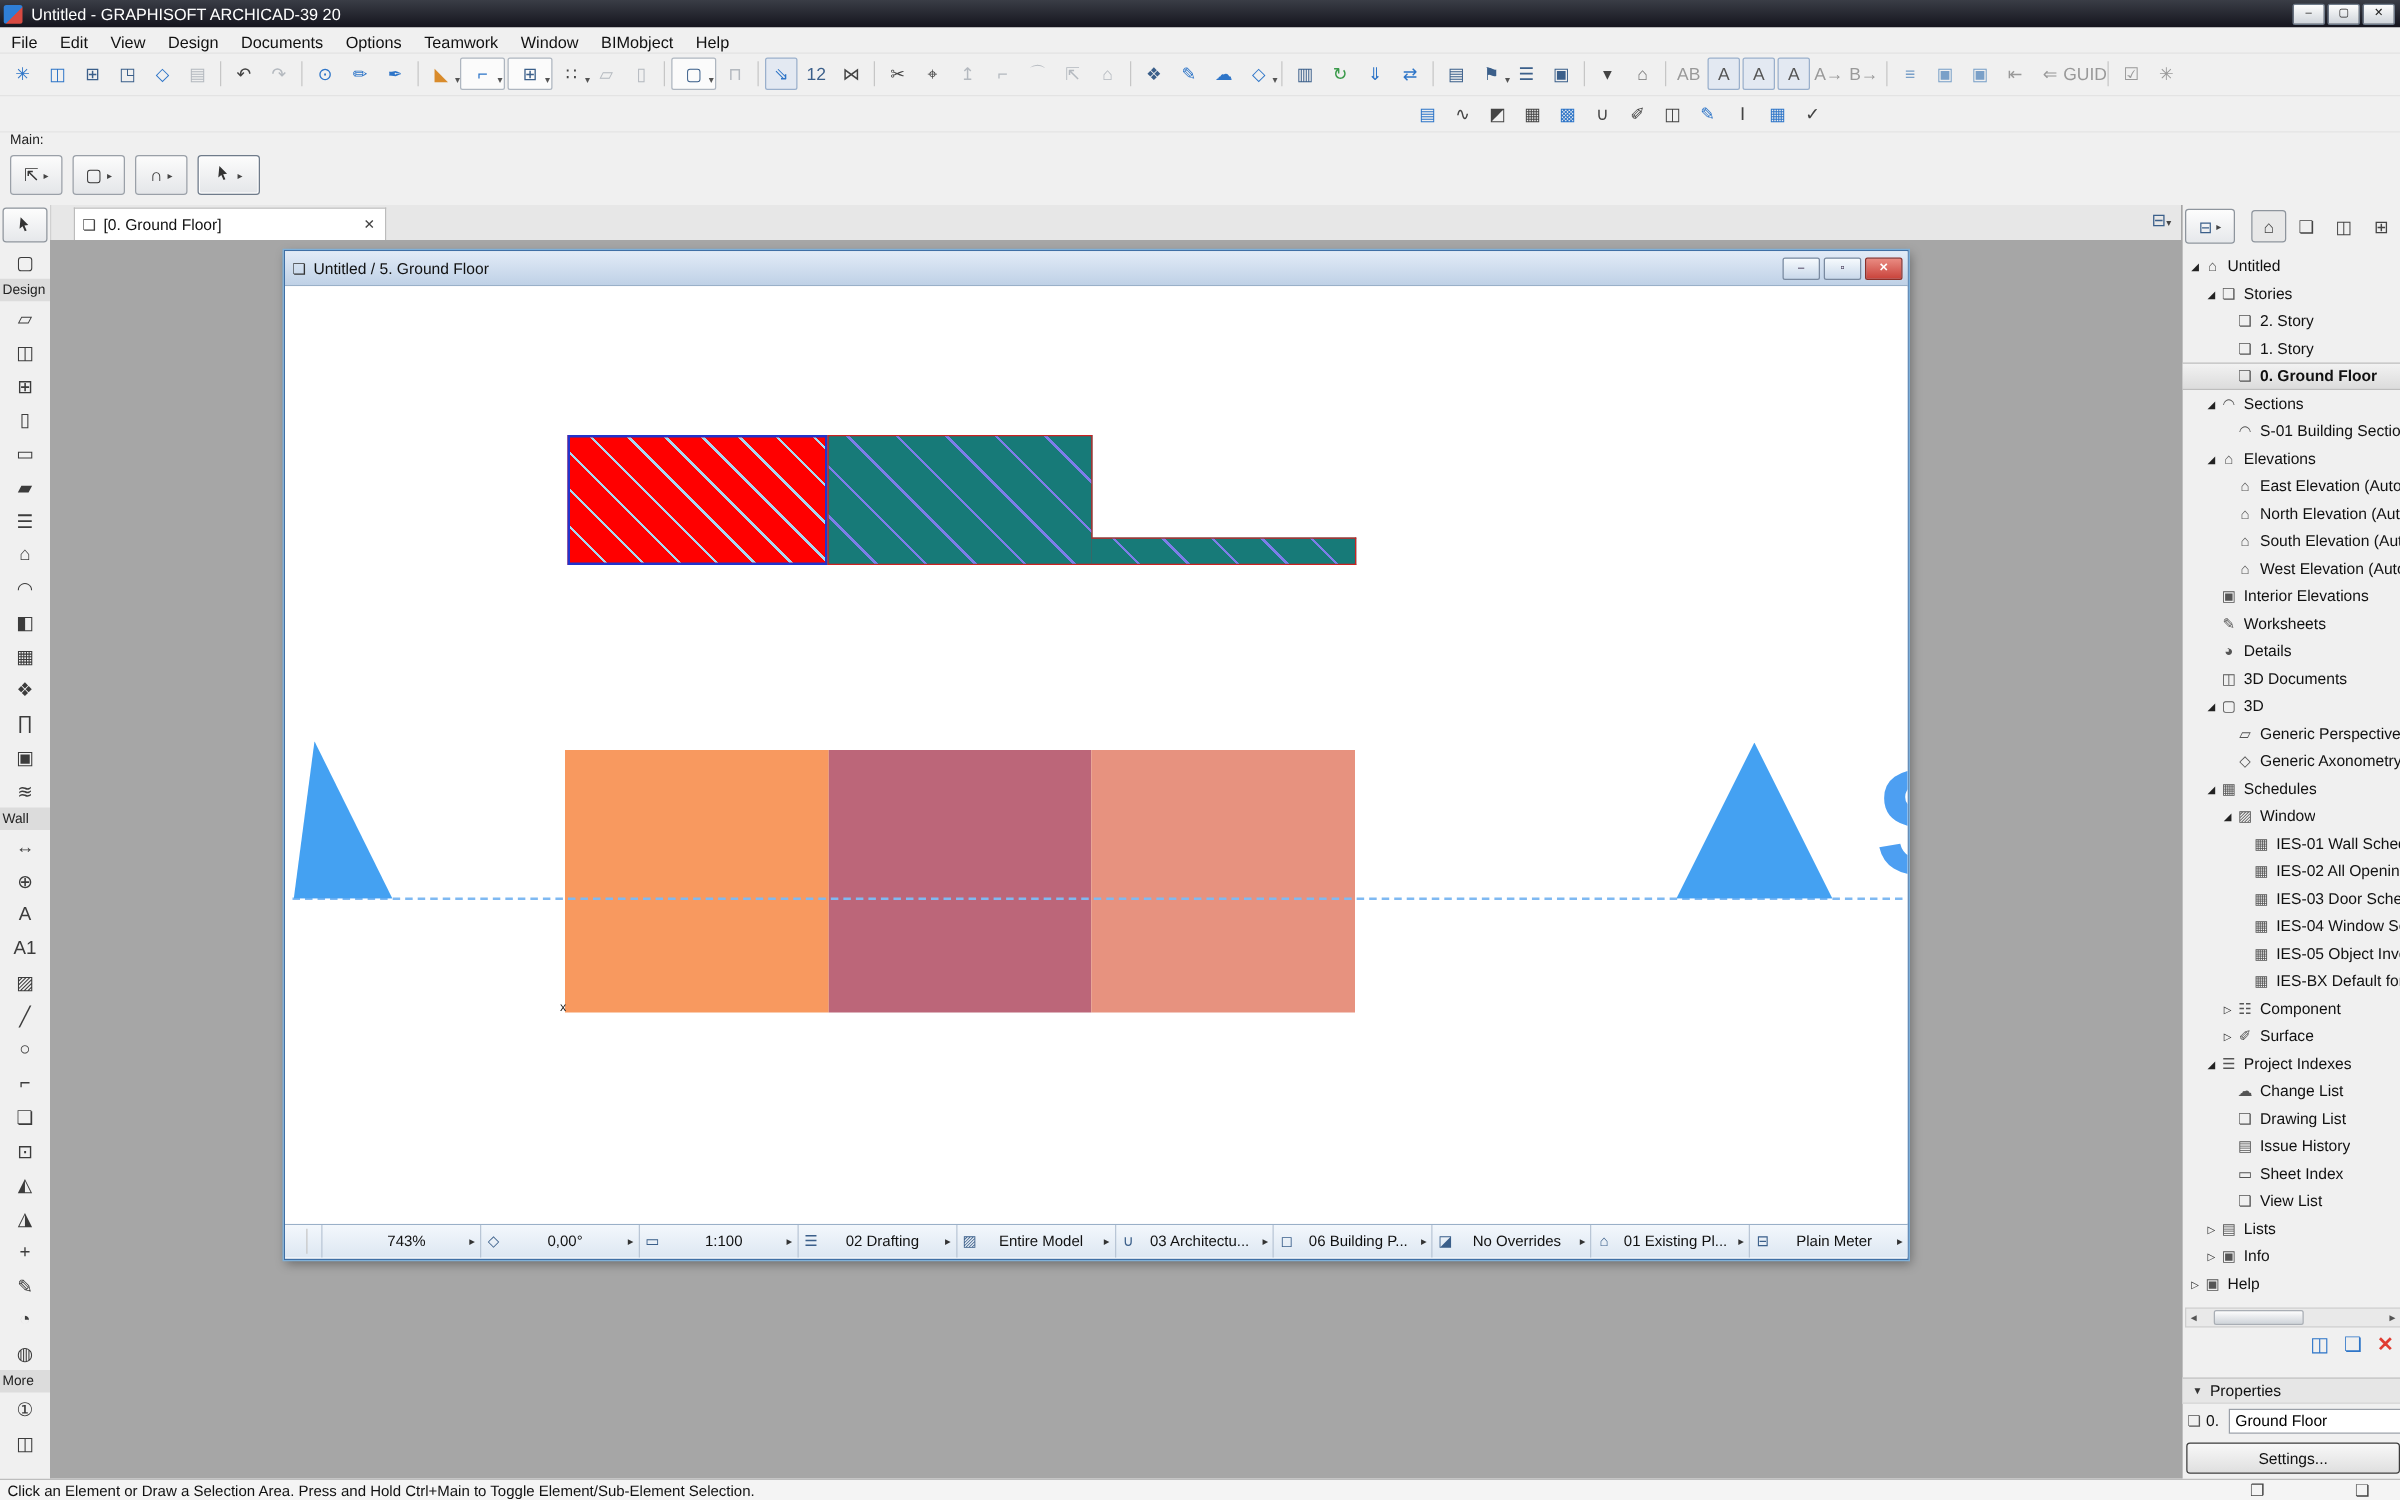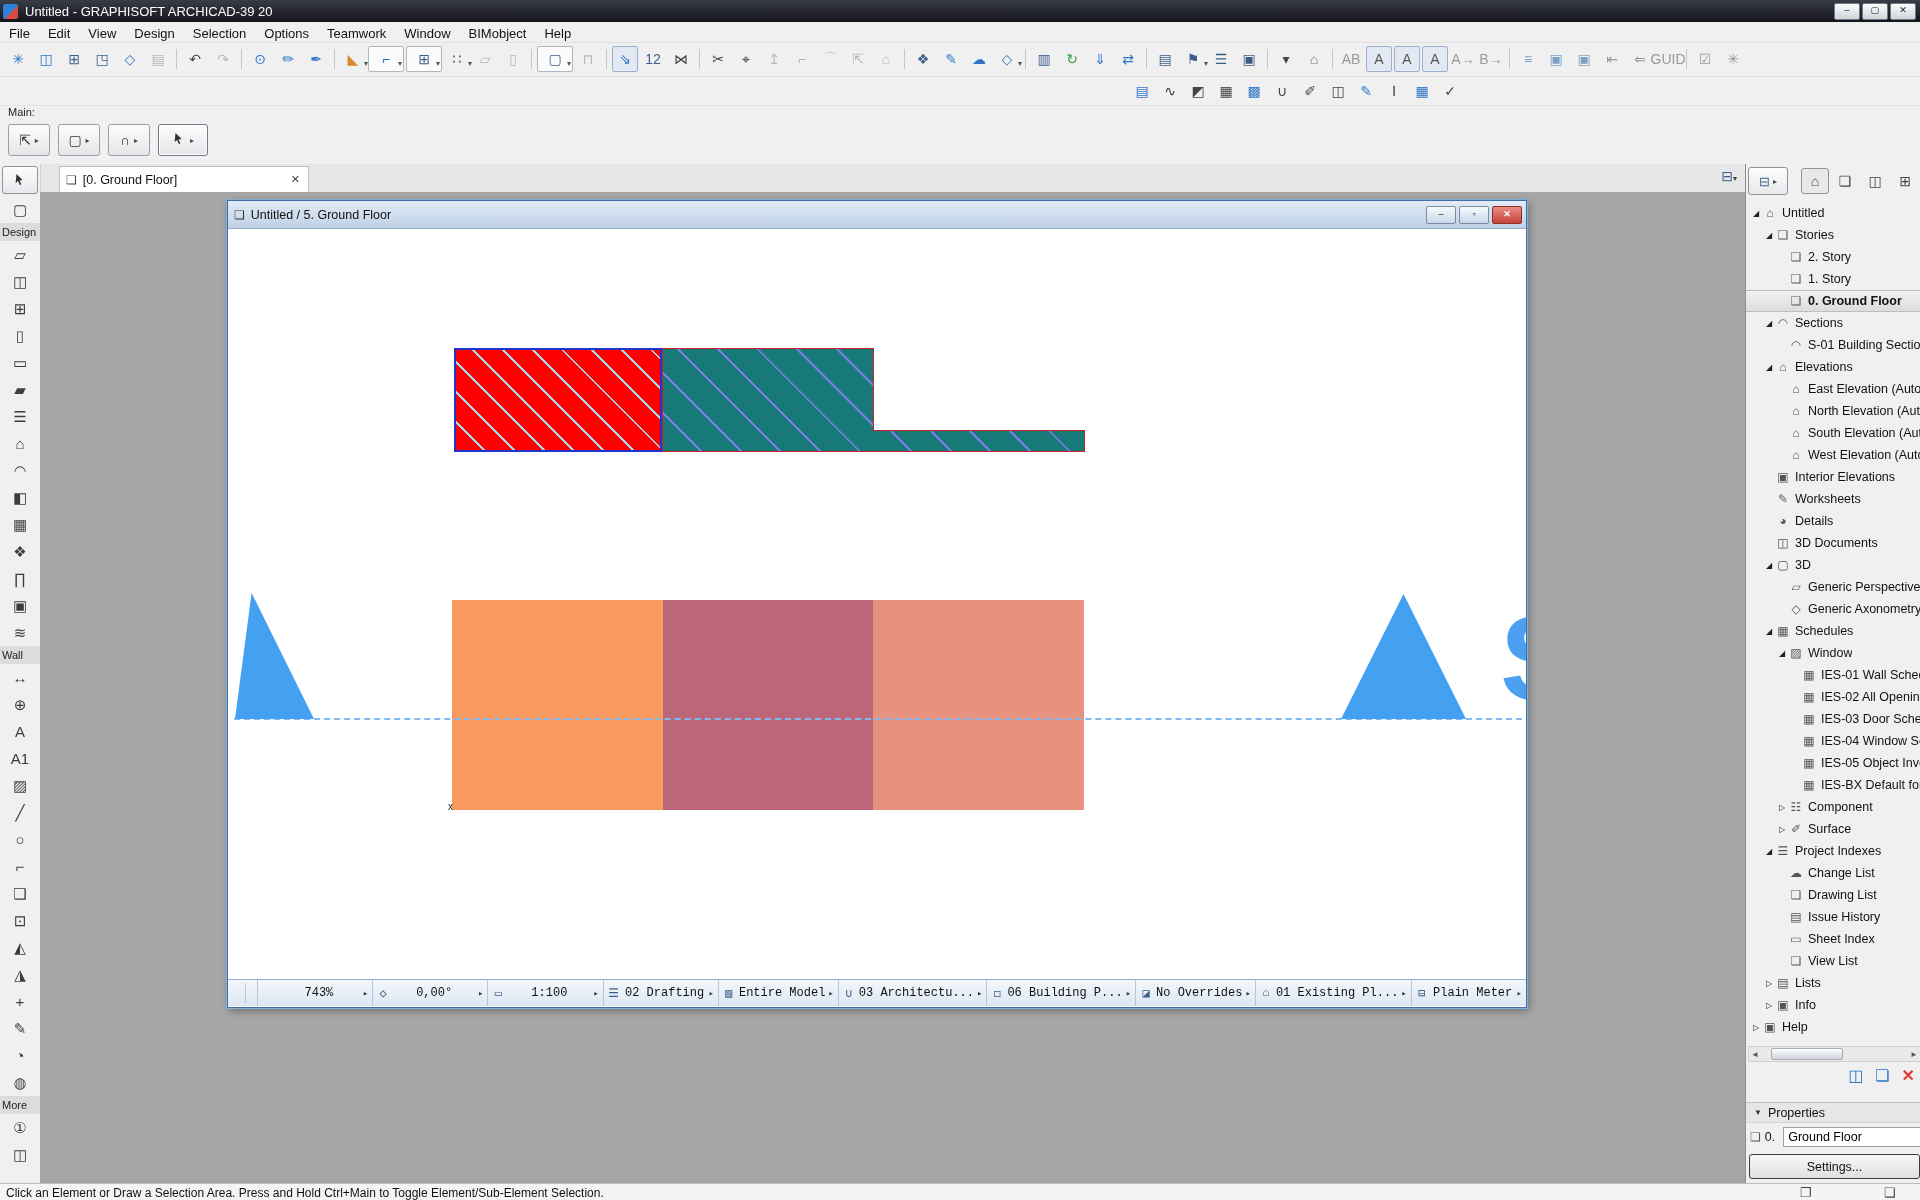--- a/index.html
+++ b/index.html
@@ -95,21 +95,21 @@
   #tri-right{position:absolute;left:1113px;top:365px;width:125px;height:125px;background:var(--triangle);
     clip-path:polygon(50% 0,100% 100%,0 100%);}
   #big-letter{position:absolute;left:1272px;top:360px;font-size:120px;font-weight:bold;color:var(--letter);}
   #origin-marker{position:absolute;left:220px;top:572px;font-size:10px;color:#222;}
 
   
   #dwstatus{height:26px;background:linear-gradient(#f3f7fc,#dde7f2);border-top:1px solid #9ab0c8;
             display:flex;align-items:stretch;font-size:12px;color:#111;}
   #dwnav{display:flex;align-items:center;padding:0 4px;gap:3px;font-size:14px;color:#3b5f8a;}
   #dwnav .dis{color:#b4b9bf;}
-  .dseg{flex:1;display:flex;align-items:center;border-left:1px solid #b9c6d6;padding:0 4px;font-family:Liberation Mono, monospace;}
+  .dseg{flex:1;display:flex;align-items:center;border-left:1px solid #b9c6d6;padding:0 4px;}
   .dseg .sico{font-size:12px;color:#3b5f8a;margin-right:4px;min-width:12px;text-align:center;}
   .dseg .slab{flex:1;text-align:center;white-space:nowrap;overflow:hidden;}
   .dseg .sarr{font-size:9px;color:#333;margin-left:3px;}
 
   
   #navigator{left:1745px;top:164px;width:175px;height:1019px;background:#f0f0f0;border-left:1px solid #8f8f8f;
              font-size:12.5px;color:#111;}
   #navheader{position:absolute;left:2px;top:2px;width:171px;height:30px;display:flex;align-items:center;gap:2px;}
   #navchooser{width:38px;height:26px;background:linear-gradient(#fdfdfd,#e6e8eb);border:1px solid #8e959d;
               border-radius:3px;display:flex;align-items:center;justify-content:center;gap:3px;font-size:13px;color:#3b5f8a;}
@@ -166,21 +166,21 @@
       <div class="wbtn">✕</div>
     </div>
   </div>
 
   <div class="abs" id="menubar">
 
   <span class="menu-item">File</span>
       <span class="menu-item">Edit</span>
       <span class="menu-item">View</span>
       <span class="menu-item">Design</span>
-      <span class="menu-item">Selection</span>
+      <span class="menu-item">Documents</span>
       <span class="menu-item">Options</span>
       <span class="menu-item">Teamwork</span>
       <span class="menu-item">Window</span>
       <span class="menu-item">BIMobject</span>
       <span class="menu-item">Help</span>
     </div>
 
   <div class="abs" id="toolbar1">
 
   <span class="tbi" style="color: rgb(46, 117, 200);">

